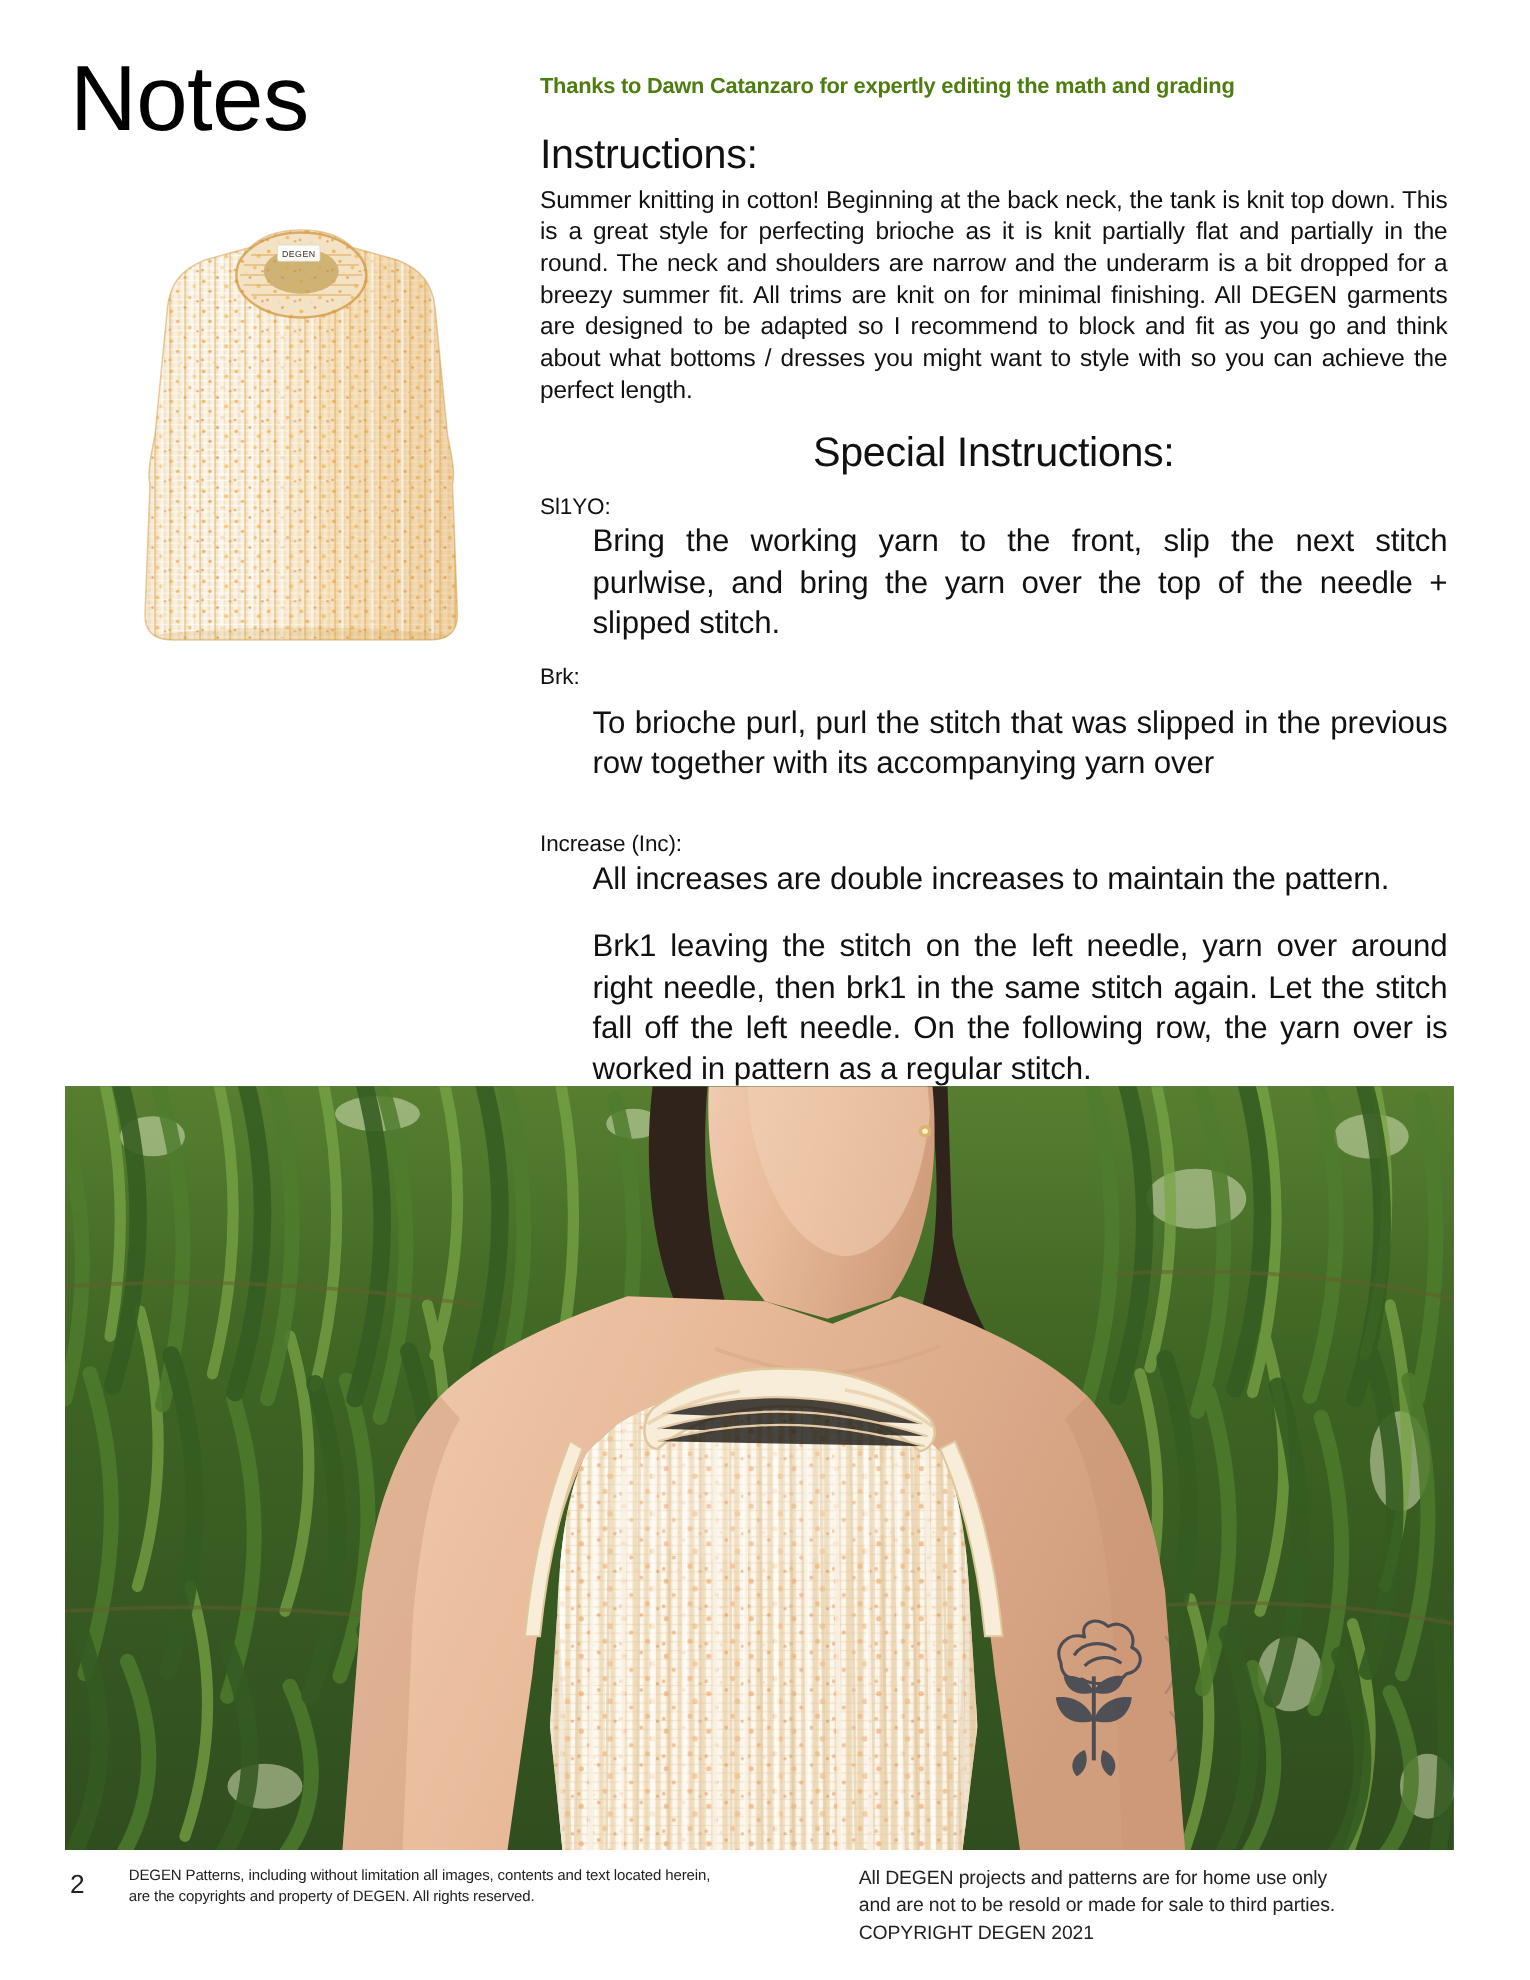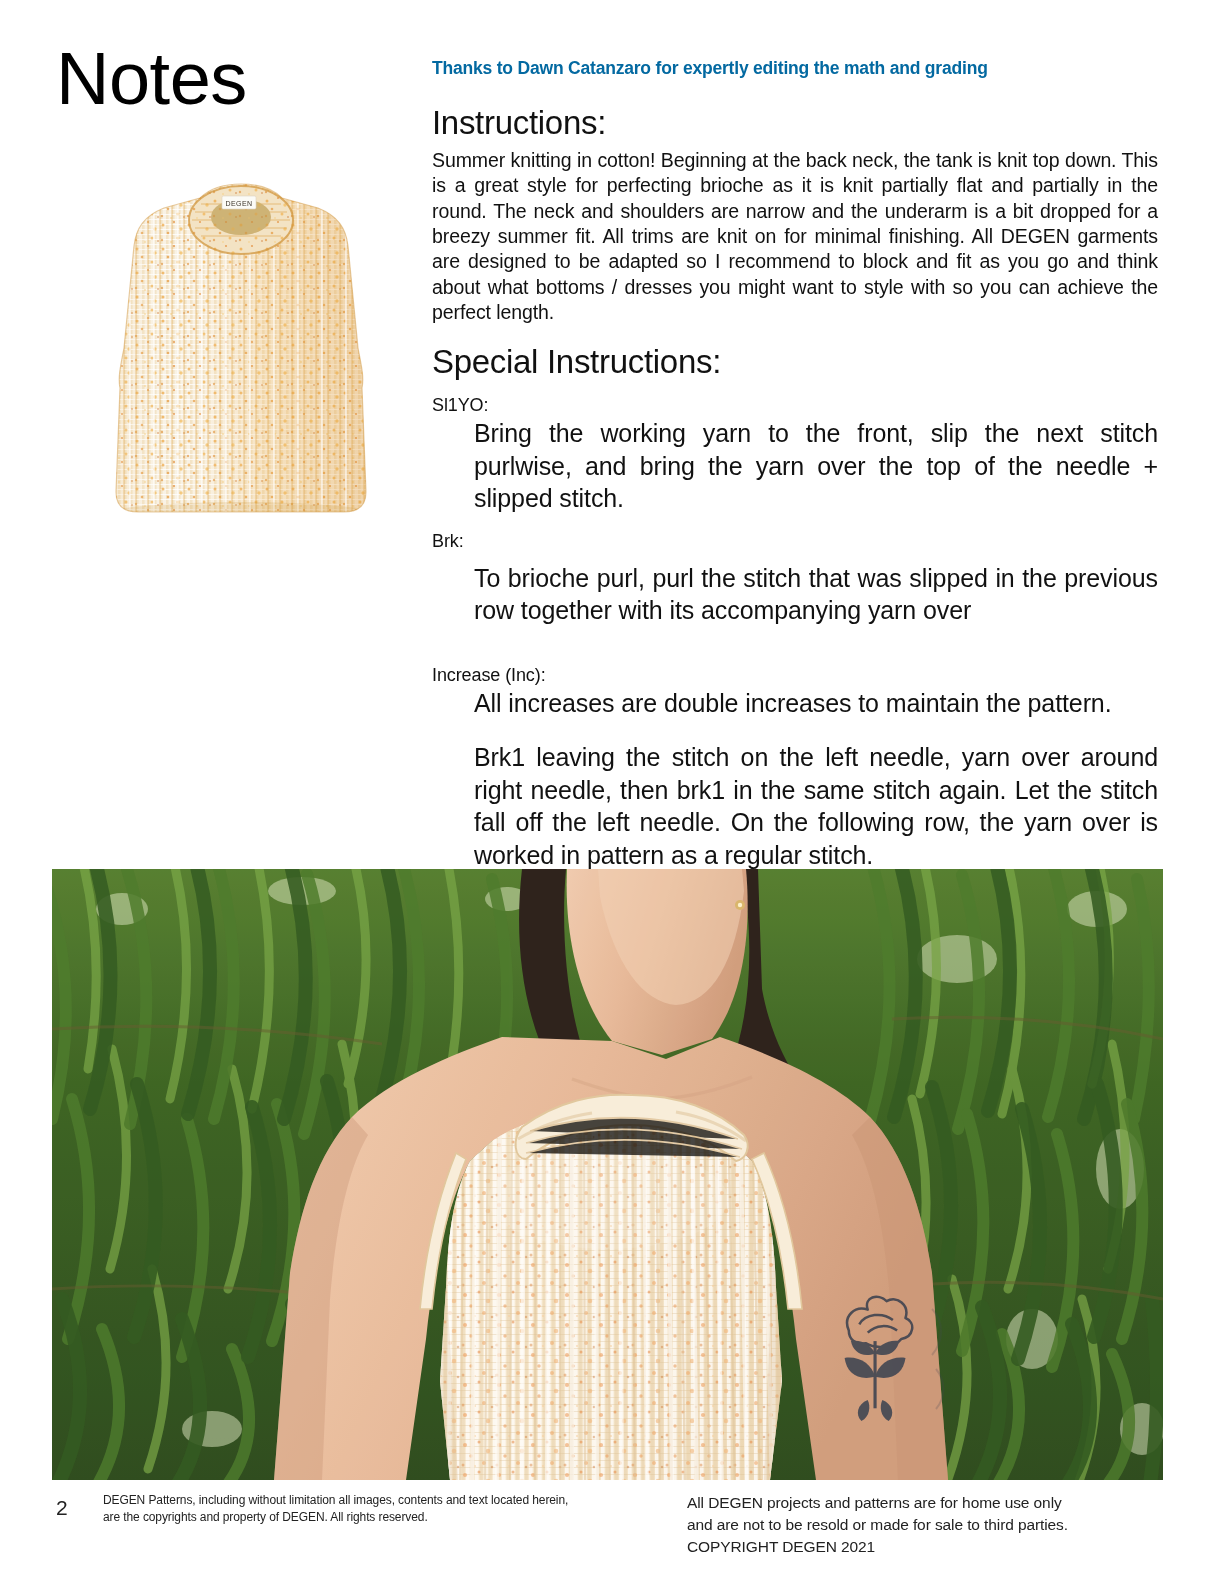--- a/index.html
+++ b/index.html
@@ -63,21 +63,21 @@
     position: absolute;
     left: 432px; top: 58px;
     width: 726px;
   }
 
   .credit-line {
     font-size: 17.5px;
     font-weight: bold;
     line-height: 1.25;
     letter-spacing: -0.2px;
-    color: #0369a1;
+    color: #4d7c0f;
     margin-bottom: 24px;
   }
 
   .section-head {
     font-size: 33px;
     font-weight: 400;
     line-height: 1.15;
     letter-spacing: -0.3px;
     color: #111;
     margin-bottom: 6px;
@@ -296,21 +296,21 @@
     </div>
 
     <div class="right-col">
 
       <div class="credit-line">Thanks to Dawn Catanzaro for expertly editing the math and grading</div>
 
       <h2 class="section-head">Instructions:</h2>
 
       <p class="body-para">Summer knitting in cotton! Beginning at the back neck, the tank is knit top down. This is a great style for perfecting brioche as it is knit partially flat and partially in the round. The neck and shoulders are narrow and the underarm is a bit dropped for a breezy summer fit. All trims are knit on for minimal finishing. All DEGEN garments are designed to be adapted so I recommend to block and fit as you go and think about what bottoms / dresses you might want to style with so you  can achieve the perfect length.</p>
 
-      <h2 class="section-head" style="margin-top:18px;">Special Instructions:</h2>
+      <h2 class="section-head" style="margin-top:18px;text-align:center;">Special Instructions:</h2>
 
       <div class="term first">Sl1YO:</div>
       <p class="def">Bring the working yarn to the front, slip the next stitch purlwise, and bring the yarn over the top of the needle + slipped stitch.</p>
 
       <div class="term">Brk:</div>
 
       <p class="def" style="margin-top:10px;">To brioche purl, purl the stitch that was slipped in the previous row together with its accompanying yarn over</p>
 
       <div class="term" style="margin-top:38px;">Increase (Inc):</div>
       <p class="def nojust">All increases are double increases to maintain the pattern.</p>

